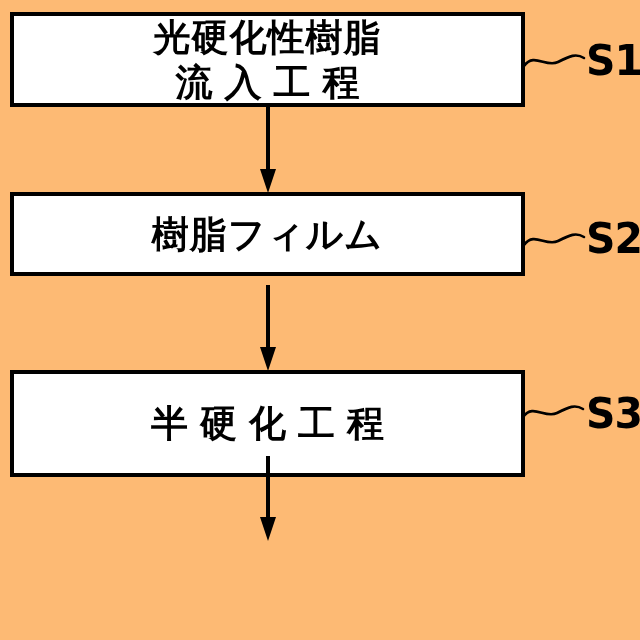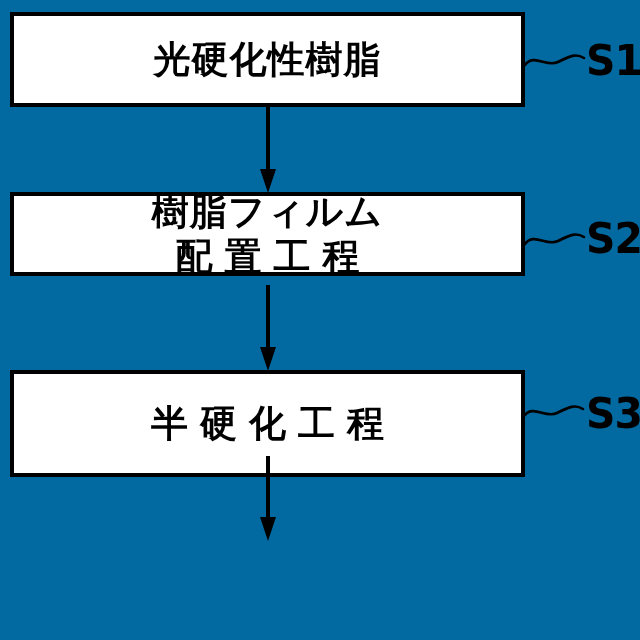--- a/index.html
+++ b/index.html
@@ -5,21 +5,21 @@
   html, body {
     margin: 0;
     padding: 0;
     background: #ffffff;
     font-family: "DejaVu Sans", sans-serif;
   }
   #stage {
     position: relative;
     width: 640px;
     height: 640px;
-    background: #0369a1;
+    background: #fdba74;
     overflow: hidden;
   }
   .proc-box {
     position: absolute;
     left: 10px;
     width: 515px;
     border: 4px solid #000000;
     box-sizing: border-box;
     background: #ffffff;
     display: flex;
@@ -79,25 +79,25 @@
     pointer-events: none;
   }
 </style>
 </head>
 <body>
 
 <div id="stage">
 
   <div class="proc-box" id="box-s1">
     <span class="proc-line ls-tight">光硬化性樹脂</span>
+    <span class="proc-line ls-xwide">流入工程</span>
   </div>
 
   <div class="proc-box" id="box-s2">
     <span class="proc-line ls-tight">樹脂フィルム</span>
-    <span class="proc-line ls-xwide">配置工程</span>
   </div>
 
   <div class="proc-box" id="box-s3">
     <span class="proc-line ls-xwide">半硬化工程</span>
   </div>
 
 
   <div class="step-ref" id="ref-s1">S1</div>
   <div class="step-ref" id="ref-s2">S2</div>
   <div class="step-ref" id="ref-s3">S3</div>

